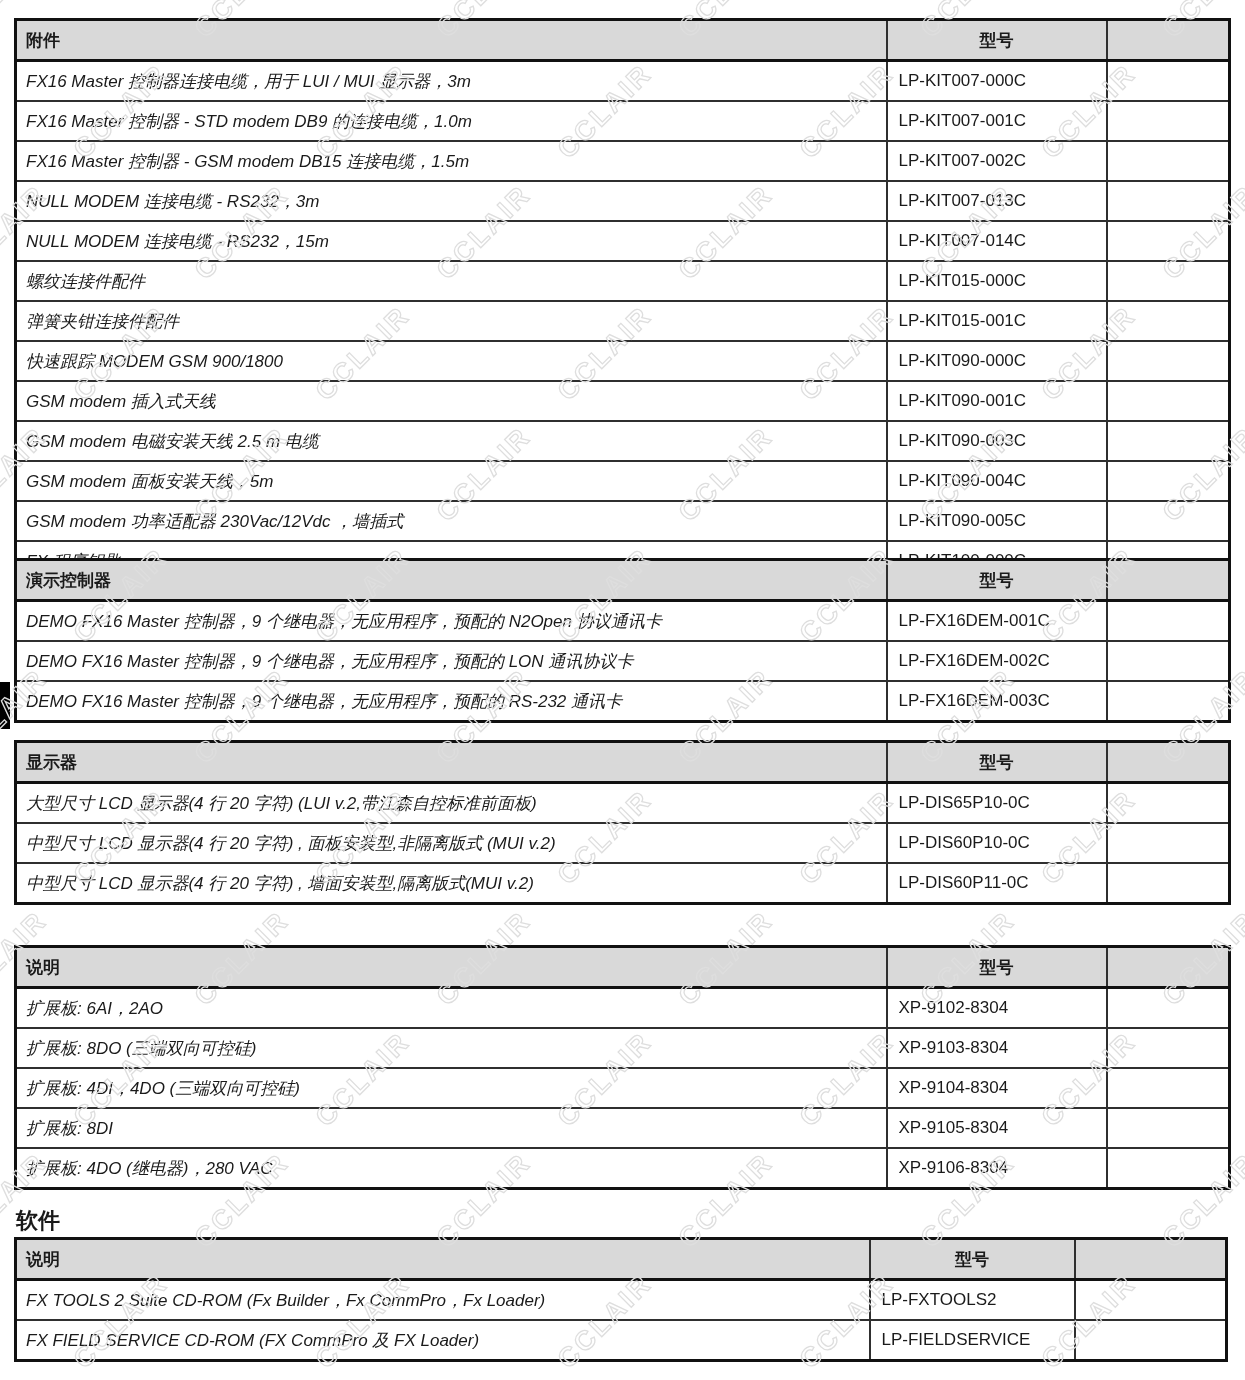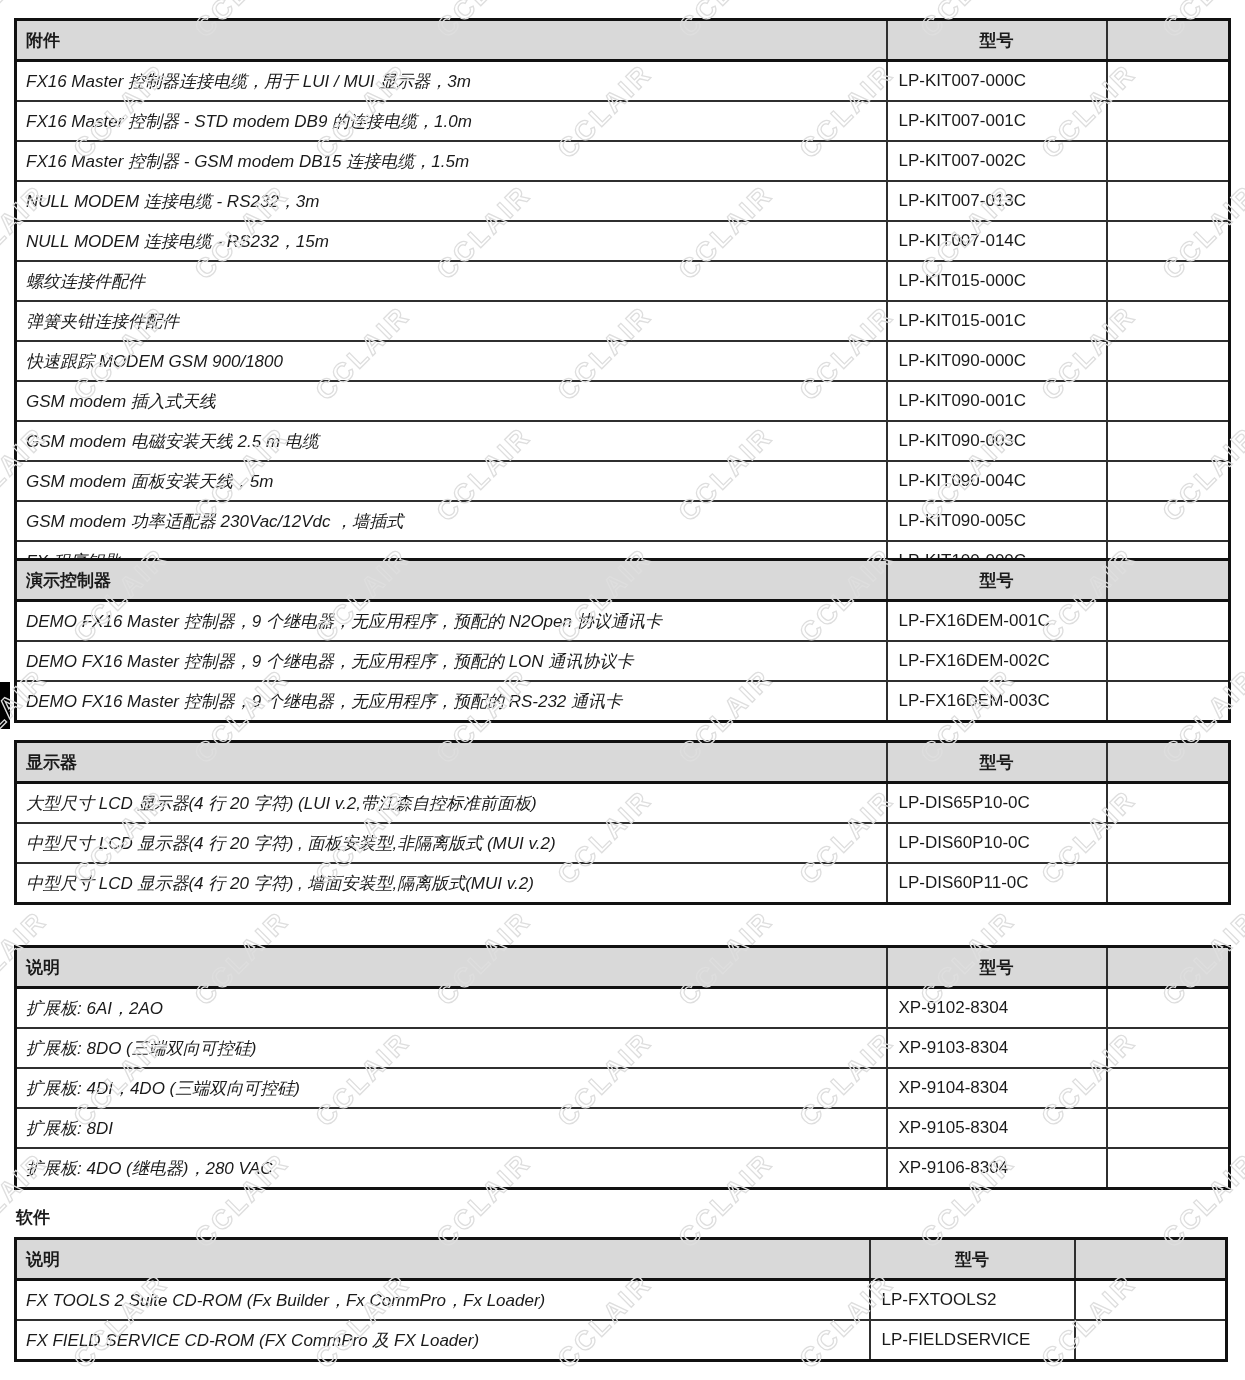--- a/index.html
+++ b/index.html
@@ -25,21 +25,21 @@
   td.d{ text-align:left;padding-left:9px;font-style:italic; }
   td.m{ text-align:left;padding-left:11px; }
   
   table.w1 col.c-desc{width:871px;} table.w1 col.c-model{width:220px;} table.w1 col.c-extra{width:123px;}
   
   table.w2 col.c-desc{width:854px;} table.w2 col.c-model{width:205px;} table.w2 col.c-extra{width:152px;}
   
   #t0{top:18px;} #t1{top:558px;} #t2{top:740px;} #t3{top:945px;} #t4{top:1237px;}
   
   .section-label{
-    position:absolute;left:16px;top:1206px;font-size:17px;font-weight:bold;z-index:1;
+    position:absolute;left:16px;top:1206px;font-size:22px;font-weight:bold;z-index:1;
   }
   
   .black-tab{
     position:absolute;left:0;top:682px;width:10px;height:47px;background:#000;z-index:2;
   }
   
   .wm-layer{
     position:absolute;inset:0;z-index:3;pointer-events:none;overflow:hidden;
   }
   .wm{

